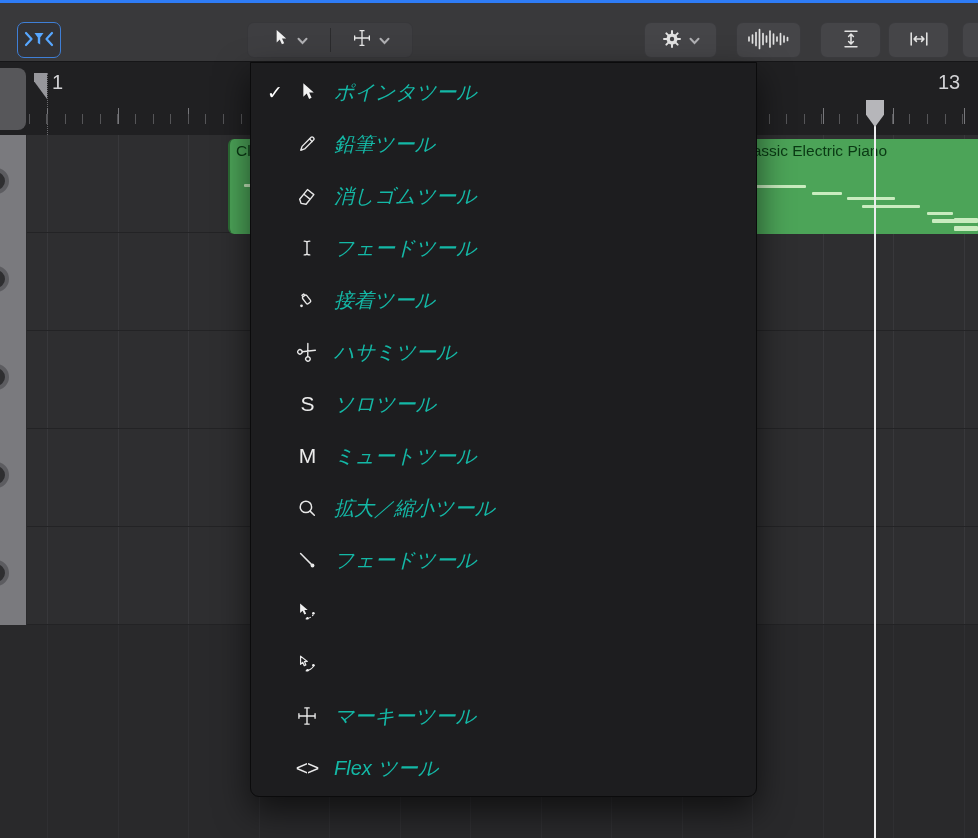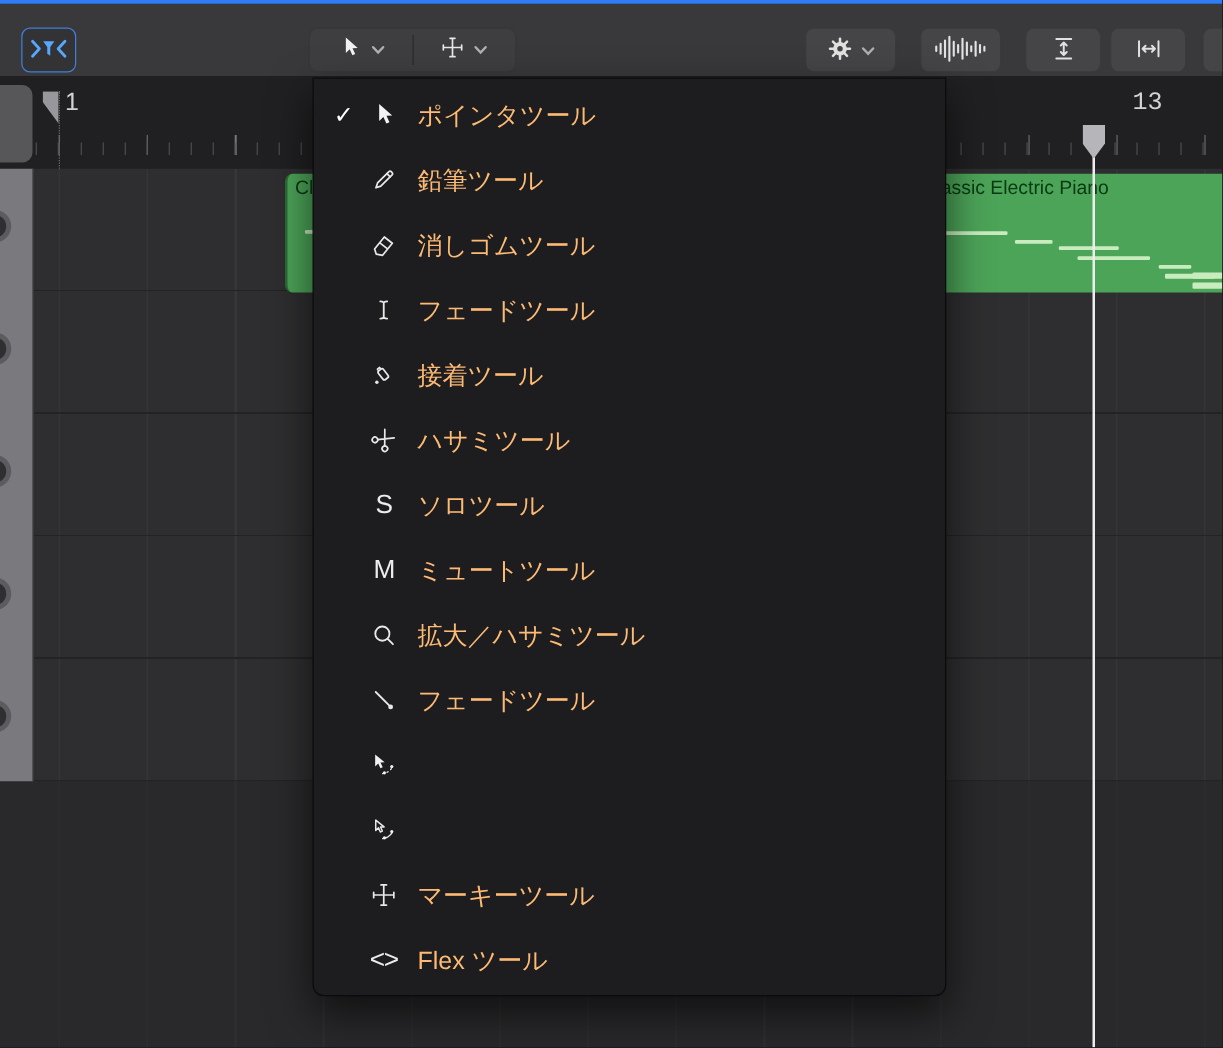--- a/index.html
+++ b/index.html
@@ -65,21 +65,21 @@
              clip-path:polygon(0 0,100% 0,100% 55%,50% 100%,0 55%); z-index:7; }
 
   
   .menu { position:absolute; left:250px; top:62px; width:507px; height:735px; background:#1d1d1f;
           border:1px solid #0b0b0c; border-radius:0 0 9px 9px; box-shadow:0 14px 34px rgba(0,0,0,.6);
           padding-top:3px; z-index:30; }
   .mi { display:flex; align-items:center; height:52px; padding:0 16px 0 10px; cursor:pointer; }
   .chk { width:28px; text-align:center; color:#ffffff; font-size:19px; flex:none; }
   .ico { width:36px; display:flex; align-items:center; justify-content:center; margin-right:9px; color:#ececec; flex:none; }
   .ico.glyph { font-size:21px; font-weight:500; letter-spacing:-1px; }
-  .lbl { color:#fdba74; font-size:20px; white-space:nowrap; }
+  .lbl { color:#14b8a6; font-size:20px; white-space:nowrap;font-style:italic; }
 </style>
 </head>
 <body>
 
 <div class="app">
   <div class="top-accent"></div>
 
   <div class="toolbar">
 
     <button class="tb-btn filter-btn">
@@ -163,21 +163,21 @@
       </span>
     </button>
 
     <button class="tb-btn partial-btn"></button>
   </div>
 
   <div class="ruler">
     <div class="start-flag"></div>
     <div class="start-line"></div>
     <span class="bar-num" style="left:52px;">1</span>
-    <span class="bar-num" style="left:906px;font-family:Liberation Mono, monospace;">13</span>
+    <span class="bar-num" style="left:938px;">13</span>
     <div class="ticks-major"></div>
     <div class="ticks-minor"></div>
   </div>
 
   <div class="header-corner"></div>
 
   <div class="lanes"></div>
   <div class="bottom-area"></div>
 
   <div class="header-strip">
@@ -295,21 +295,21 @@
     </div>
 
     <div class="mi">
       <span class="chk"></span>
       <span class="ico">
         <svg width="22" height="22" viewBox="0 0 24 24" fill="none" stroke="#e8e8e8" stroke-width="1.6" stroke-linecap="round">
           <circle cx="10.8" cy="10.8" r="6.2"></circle>
             <path d="M15.4 15.4l4.6 4.6"></path>
         </svg>
       </span>
-      <span class="lbl">拡大／ハサミツール</span>
+      <span class="lbl">拡大／縮小ツール</span>
     </div>
 
     <div class="mi">
       <span class="chk"></span>
       <span class="ico">
         <svg width="22" height="22" viewBox="0 0 24 24" fill="none" stroke="#e8e8e8" stroke-width="1.6" stroke-linecap="round">
           <path d="M5 5l11.5 11.5"></path>
             <circle cx="18" cy="18" r="2.1" fill="#e8e8e8" stroke="none"></circle>
         </svg>
       </span>

